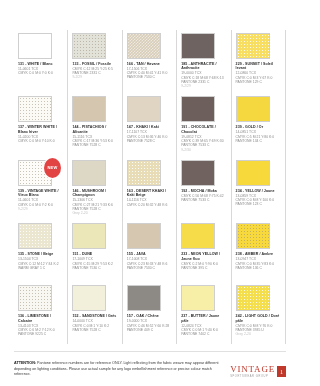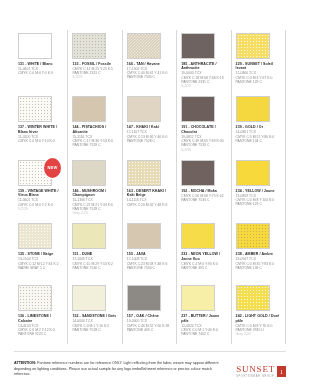--- a/index.html
+++ b/index.html
@@ -421,20 +421,20 @@
 
   <div class="divider-top"></div>
 
   <div class="footer">
     <div class="footer-text">
       <b>ATTENTION:</b>
       <span>Pantone reference numbers are for reference ONLY. Light reflecting from the fabric weave may appear different depending on lighting conditions. Please use actual sample for any logo embellishment reference or precise colour match reference.</span>
     </div>
     <div class="logo">
       <div>
-        <div class="logo-word">SUNSET</div>
+        <div class="logo-word">VINTAGE</div>
         <div class="logo-tag">SPORTSWEAR GROUP</div>
       </div>
       <div class="logo-mark">1</div>
     </div>
   </div>
 
 </div>
 
 </body></html>

